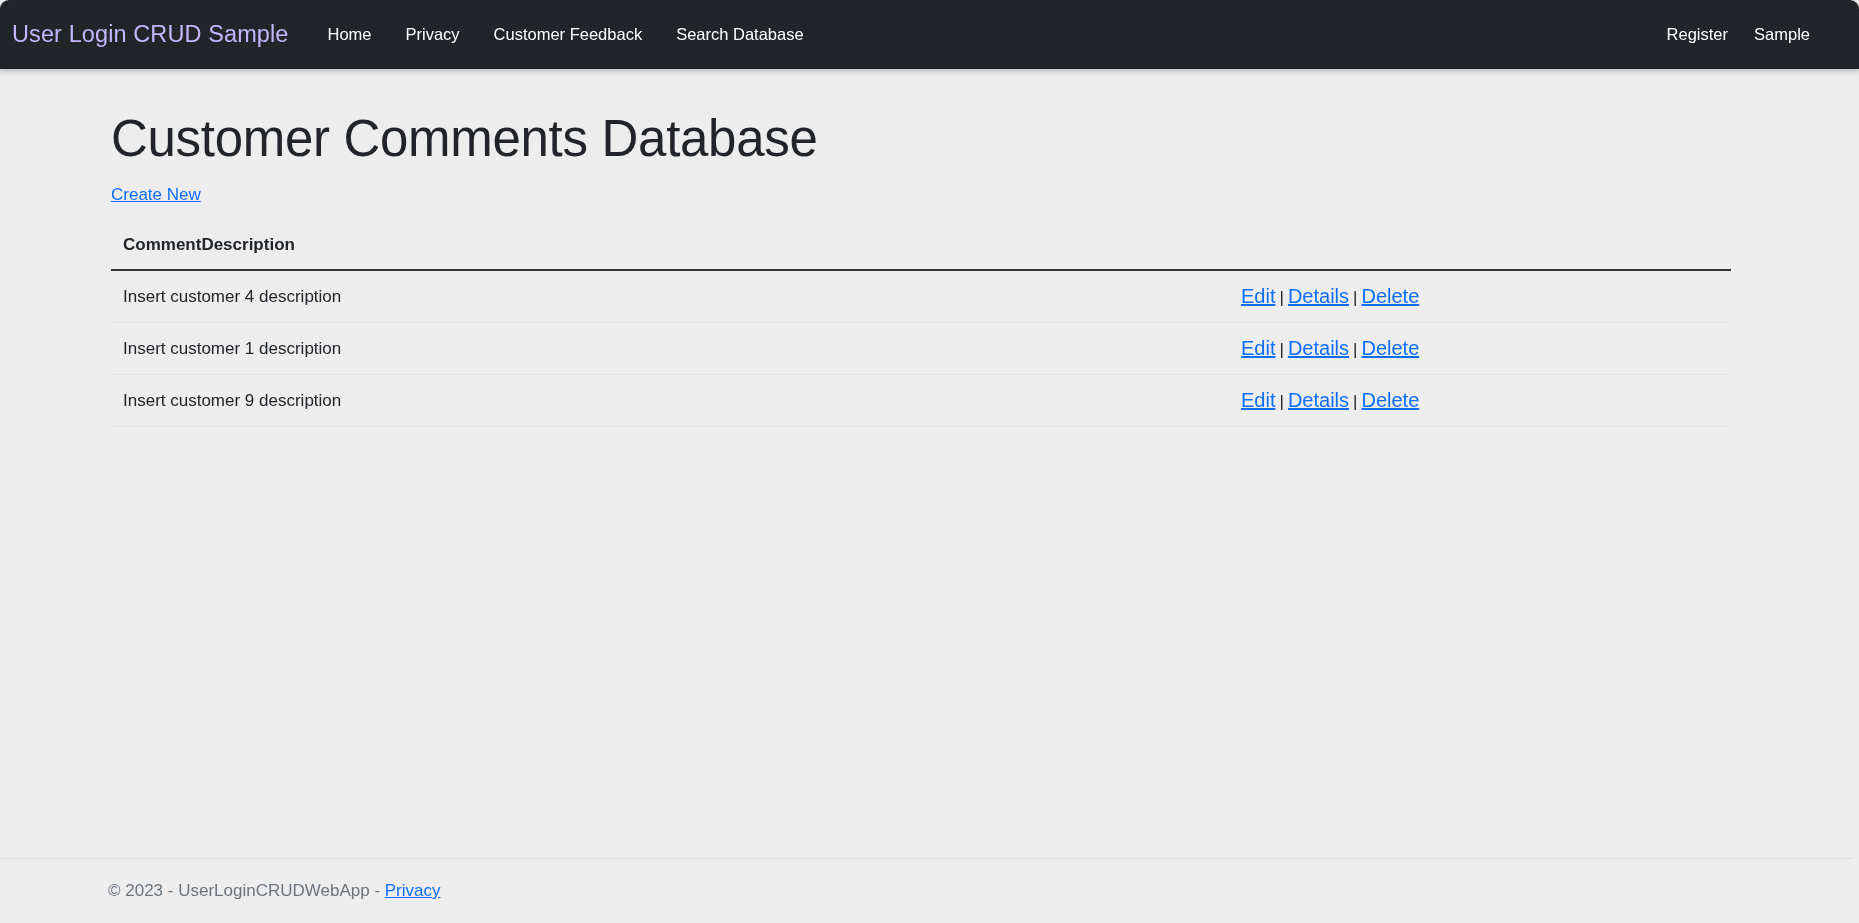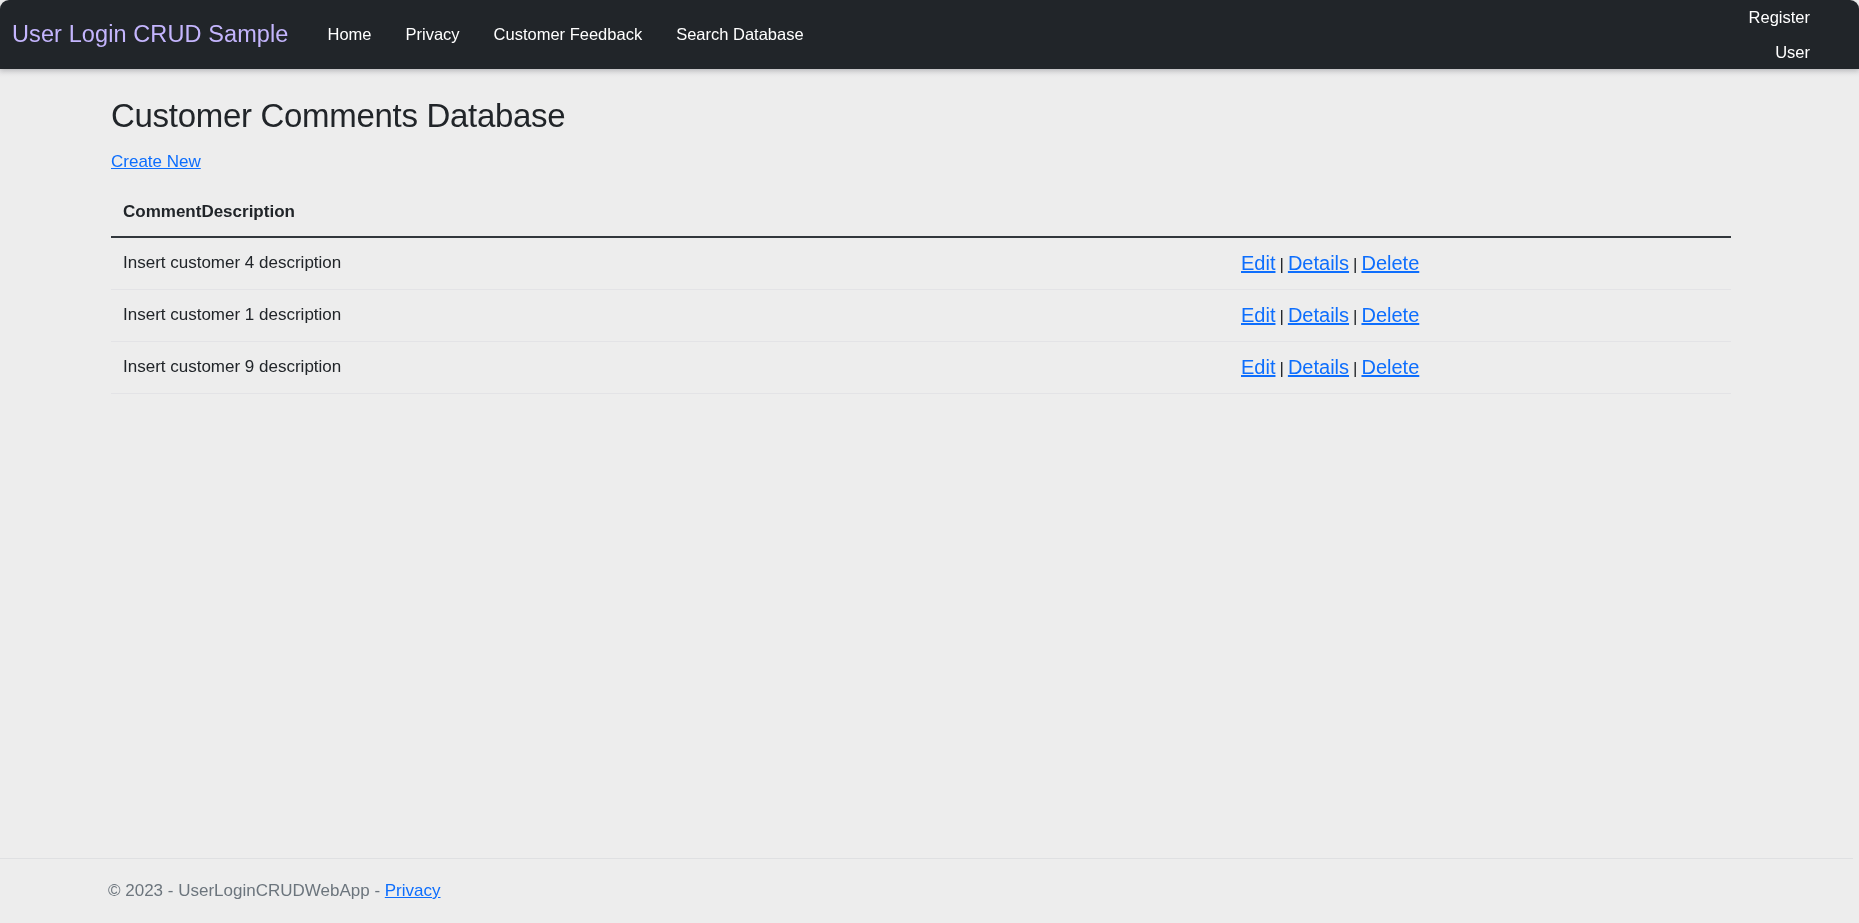--- a/index.html
+++ b/index.html
@@ -51,47 +51,46 @@
     color: #ffffff;
     font-size: 16.5px;
     font-weight: 400;
     text-decoration: none;
     padding: 8px 13px;
     white-space: nowrap;
   }
   .nav-right {
     margin-left: auto;
     display: flex;
-    align-items: flex-end;
-    flex-direction: column;
+    align-items: center;
   }
 
   
   .content-wrap {
     position: absolute;
     top: 69px;
     left: 0;
     width: 1859px;
     height: 789px;
     background: linear-gradient(to bottom, #e4e4e6 0px, #ededed 9px);
     overflow: hidden;
   }
   .container {
     width: 1639px;
     margin: 0 auto;
     padding: 0;
     position: relative;
     left: 1px;
   }
   h1.page-title {
-    font-size: 33px;
+    font-size: 51px;
     font-weight: 400;
     line-height: 1.2;
     margin: 0;
-    padding: 27px 0 0 0;
+    padding: 39px 0 0 0;
     color: #212529;
     letter-spacing: -0.3px;
   }
   .create-new-wrap {
     margin-top: 16px;
   }
   a.link-blue {
     color: #0d6efd;
     text-decoration: underline;
     font-size: 17px;
@@ -176,21 +175,21 @@
 
   <nav class="nav-links">
     <a href="#" class="nav-link">Home</a>
     <a href="#" class="nav-link">Privacy</a>
     <a href="#" class="nav-link">Customer Feedback</a>
     <a href="#" class="nav-link">Search Database</a>
   </nav>
 
   <nav class="nav-right">
     <a href="#" class="nav-link">Register</a>
-    <a href="#" class="nav-link">User</a>
+    <a href="#" class="nav-link">Sample</a>
   </nav>
 </div>
 
 <div class="content-wrap">
   <div class="container">
 
     <h1 class="page-title">Customer Comments Database</h1>
 
     <p class="create-new-wrap">
       <a href="#" class="link-blue">Create New</a>

